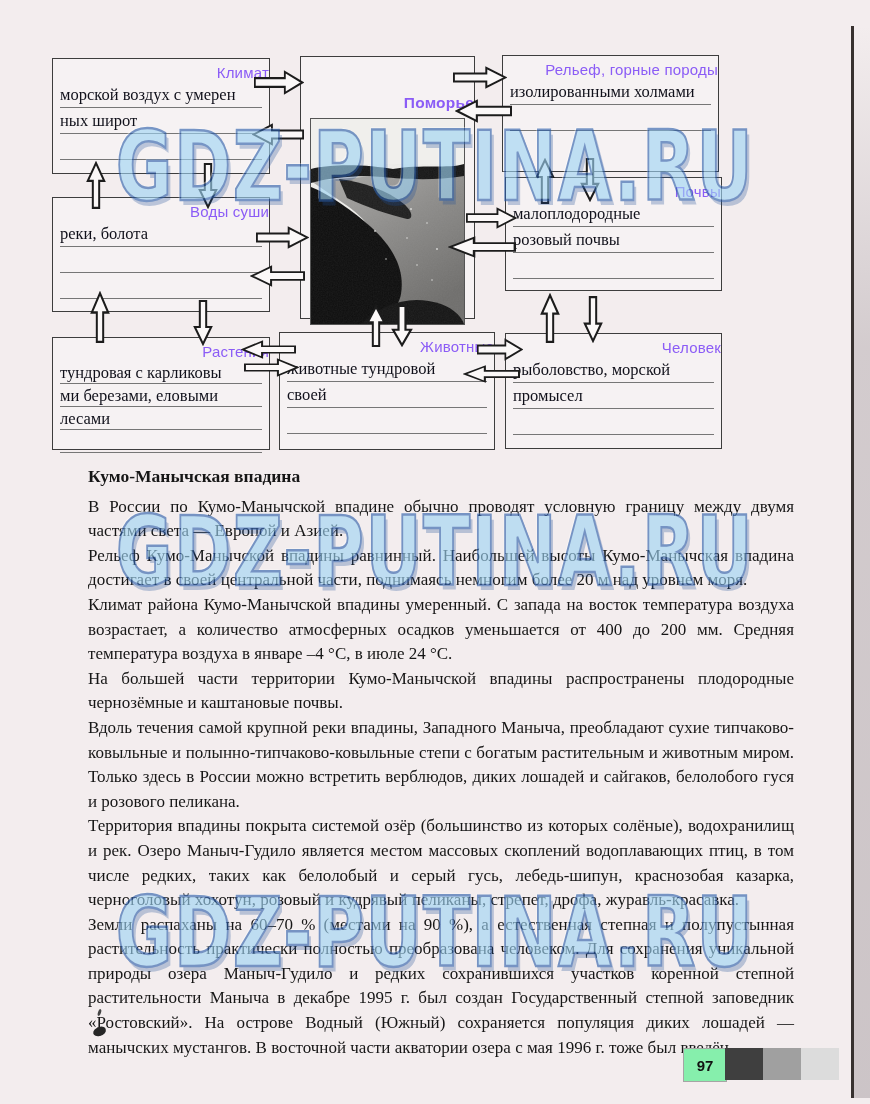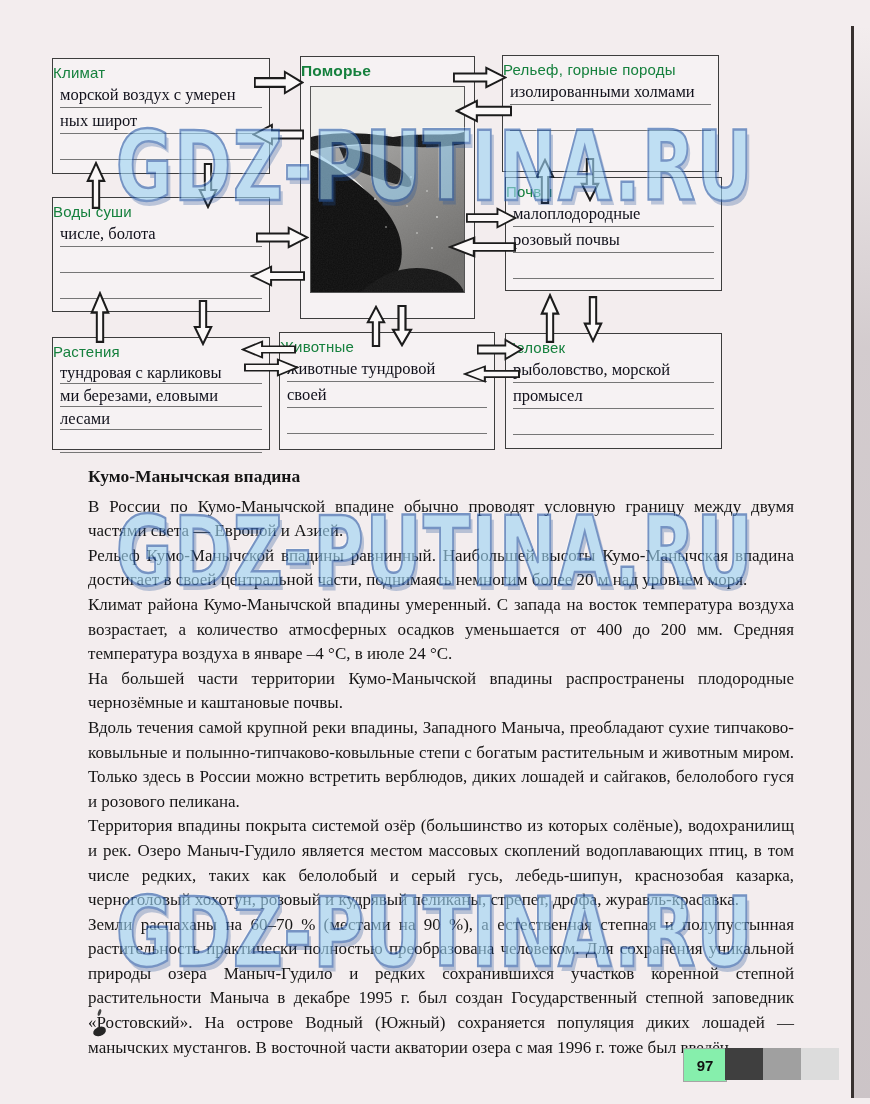--- a/index.html
+++ b/index.html
@@ -1,22 +1,22 @@
 <!DOCTYPE html>
 <html><head>
 <meta charset="utf-8">
 <style>
   html,body{margin:0;padding:0;background:#d9d4d5;}
   .page{position:relative;width:870px;height:1104px;background:#f3edee;overflow:hidden;
         font-family:"Liberation Serif",serif;color:#161616;}
   
   .dbox{position:absolute;border:1.6px solid #3d3d3d;background:rgba(255,255,255,0.30);z-index:2;}
-  .dbox-title{text-align:left;font-family:"Liberation Sans",sans-serif;font-size:15px;
-              color:#15803d;padding-top:5px;letter-spacing:.2px;}
-  .dbox-title.bold{font-weight:bold;font-size:15.5px;}
+  .dbox-title{text-align:right;font-family:"Liberation Sans",sans-serif;font-size:15px;
+              color:#8b5cf6;padding-top:5px;letter-spacing:.2px;}
+  .dbox-title.bold{font-weight:bold;font-size:15.5px;margin-top:32px;}
   .dlines{padding:0 7px;margin-top:1px;}
   .dline{height:25px;line-height:26px;border-bottom:1.2px solid #767676;
          font-size:16.5px;color:#10101a;white-space:nowrap;overflow:visible;}
   
   .photo-frame{margin:6px auto 0;width:153px;height:205px;border:1px solid #555;
                background:#efeeec;overflow:hidden;}
   
   .arr{position:absolute;overflow:visible;z-index:8;}
   .flipx{transform:scaleX(-1);} .flipy{transform:scaleY(-1);}
   
@@ -69,21 +69,21 @@
     <div class="dlines">
       <div class="dline">морской воздух с умерен</div>
       <div class="dline">ных широт</div>
       <div class="dline"></div>
     </div>
   </div>
 
   <div class="dbox" style="left:52px;top:197px;width:216px;height:113px">
     <div class="dbox-title">Воды суши</div>
     <div class="dlines">
-      <div class="dline">числе, болота</div>
+      <div class="dline">реки, болота</div>
       <div class="dline"></div>
       <div class="dline"></div>
     </div>
   </div>
 
   <div class="dbox" style="left:52px;top:337px;width:216px;height:111px">
     <div class="dbox-title">Растения</div>
     <div class="dlines">
       <div class="dline" style="height:22px;line-height:23px">тундровая с карликовы</div>
       <div class="dline" style="height:22px;line-height:23px">ми березами, еловыми</div>

